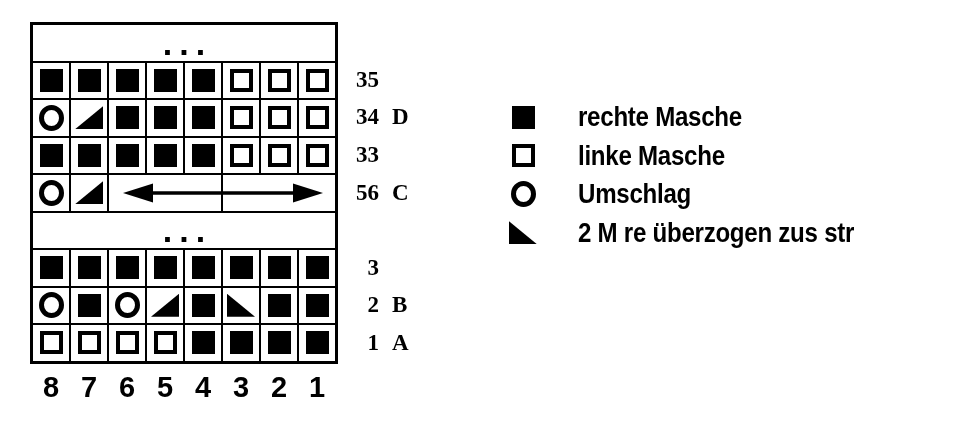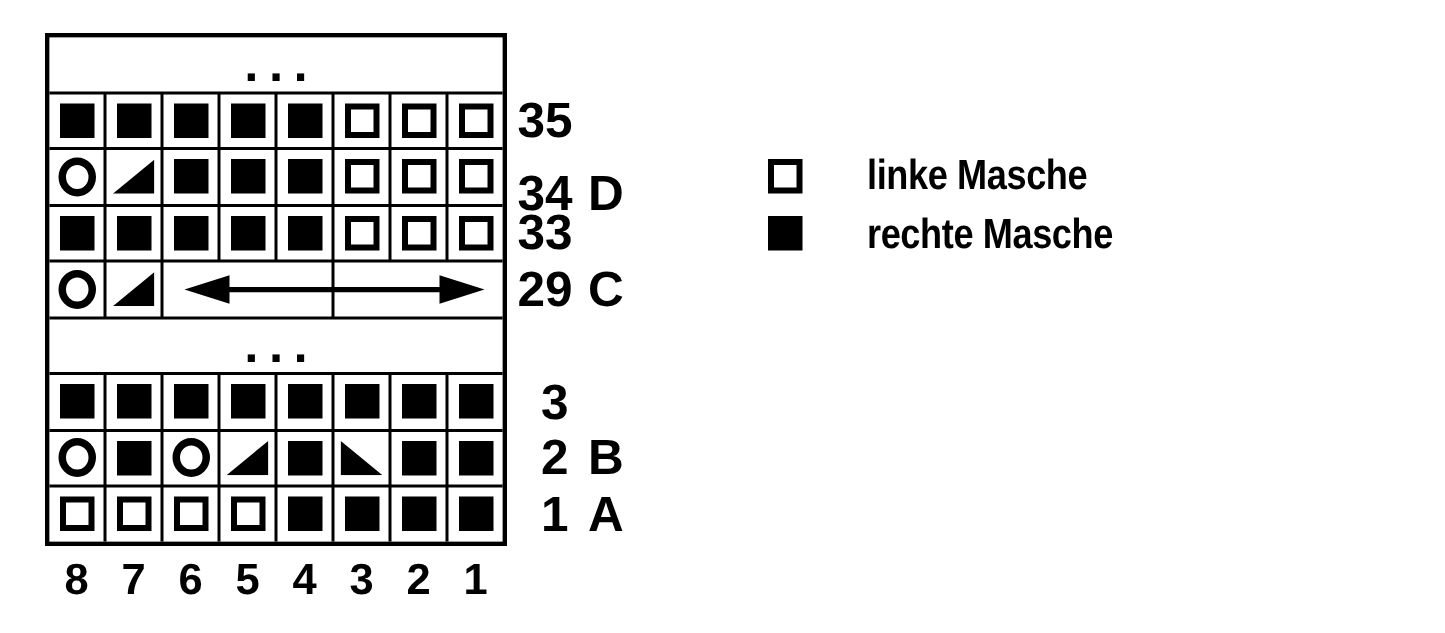--- a/index.html
+++ b/index.html
@@ -31,21 +31,21 @@
   .sym-open{width:23px;height:23px;box-sizing:border-box;border:4.5px solid #000;background:#fff;}
   .sym-ring{width:25px;height:26px;box-sizing:border-box;border:5.5px solid #000;border-radius:50%;background:#fff;}
   .sym-tri-br{width:28px;height:23px;background:#000;clip-path:polygon(100% 0,100% 100%,0 100%);}
   .sym-tri-bl{width:28px;height:23px;background:#000;clip-path:polygon(0 0,100% 100%,0 100%);}
 
   .cable-arrow{position:absolute;left:88px;top:155px;width:204px;height:26px;}
 
   
   .row-label{
     position:absolute;left:345px;width:110px;height:30px;
-    display:flex;align-items:flex-end;font-size:33px;line-height:30px;
+    display:flex;align-items:flex-end;font-size:23px;line-height:30px;font-family:Liberation Serif, serif;
   }
   .row-label .num{display:inline-block;width:34px;text-align:right;}
   .row-label .letter{display:inline-block;margin-left:13px;}
   .col-label{
     position:absolute;top:372px;width:30px;text-align:center;
     font-size:29px;line-height:30px;
   }
 
   
   .legend{position:absolute;left:490px;top:98px;}
@@ -227,30 +227,30 @@
       <polygon points="2,13 32,3.5 32,22.5" fill="#000"></polygon>
       <polygon points="202,13 172,3.5 172,22.5" fill="#000"></polygon>
     </svg>
   </div>
 
   <div id="rowlabels">
       <div class="row-label" style="top: 65.25px;">
         <span class="num">35</span>
         <span class="letter"></span>
       </div>
-      <div class="row-label" style="top: 114px;">
+      <div class="row-label" style="top: 102px;">
         <span class="num">34</span>
         <span class="letter">D</span>
       </div>
       <div class="row-label" style="top: 140.25px;">
         <span class="num">33</span>
         <span class="letter"></span>
       </div>
       <div class="row-label" style="top: 177.75px;">
-        <span class="num">29</span>
+        <span class="num">56</span>
         <span class="letter">C</span>
       </div>
       <div class="row-label" style="top: 252.75px;">
         <span class="num">3</span>
         <span class="letter"></span>
       </div>
       <div class="row-label" style="top: 290.25px;">
         <span class="num">2</span>
         <span class="letter">B</span>
       </div>
@@ -266,24 +266,36 @@
       <div class="col-label" style="left: 150px;">5</div>
       <div class="col-label" style="left: 188px;">4</div>
       <div class="col-label" style="left: 226px;">3</div>
       <div class="col-label" style="left: 264px;">2</div>
       <div class="col-label" style="left: 302px;">1</div>
     </div>
 
   <div class="legend" id="legend">
       <div class="legend-item">
         <div class="legend-sym">
-          <div class="sym sym-open"></div>
-        </div>
-        <span class="legend-label">linke Masche</span>
+          <div class="sym sym-filled"></div>
+        </div>
+        <span class="legend-label">rechte Masche</span>
       </div>
       <div class="legend-item">
         <div class="legend-sym">
-          <div class="sym sym-filled"></div>
-        </div>
-        <span class="legend-label">rechte Masche</span>
+          <div class="sym sym-open"></div>
+        </div>
+        <span class="legend-label">linke Masche</span>
+      </div>
+      <div class="legend-item">
+        <div class="legend-sym">
+          <div class="sym sym-ring"></div>
+        </div>
+        <span class="legend-label">Umschlag</span>
+      </div>
+      <div class="legend-item">
+        <div class="legend-sym">
+          <div class="sym sym-tri-bl"></div>
+        </div>
+        <span class="legend-label">2 M re überzogen zus str</span>
       </div>
     </div>
 </div>
 
 </body></html>

